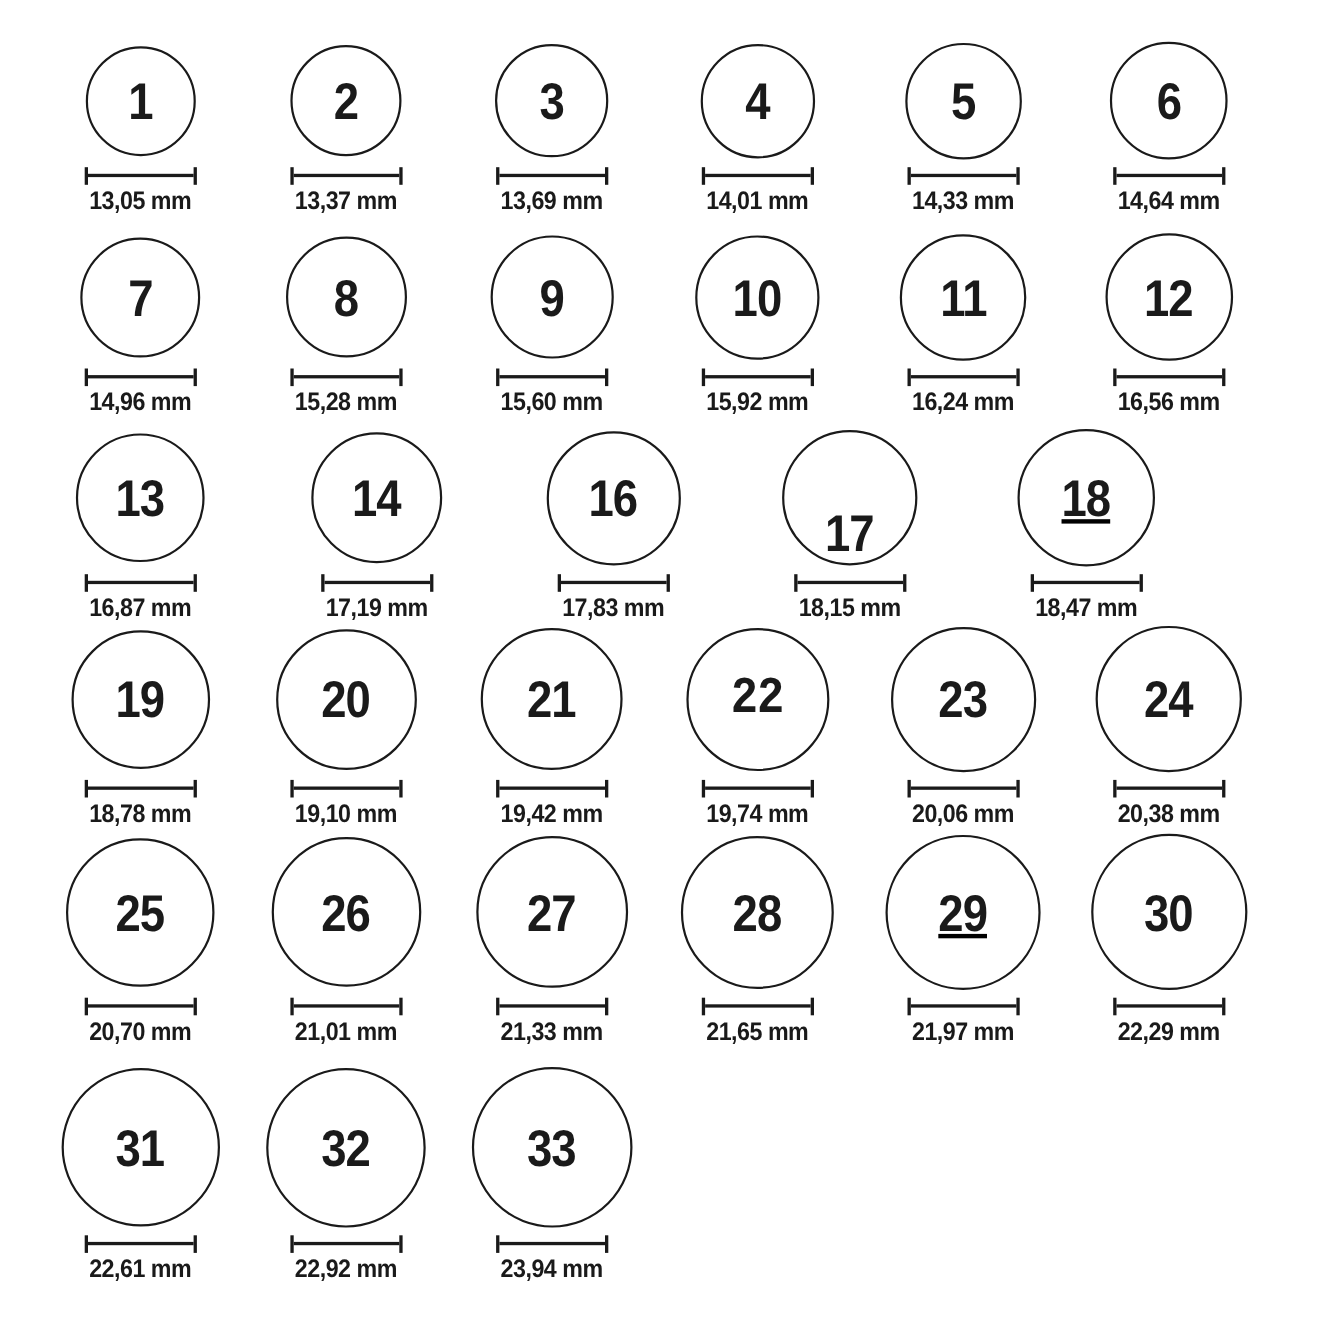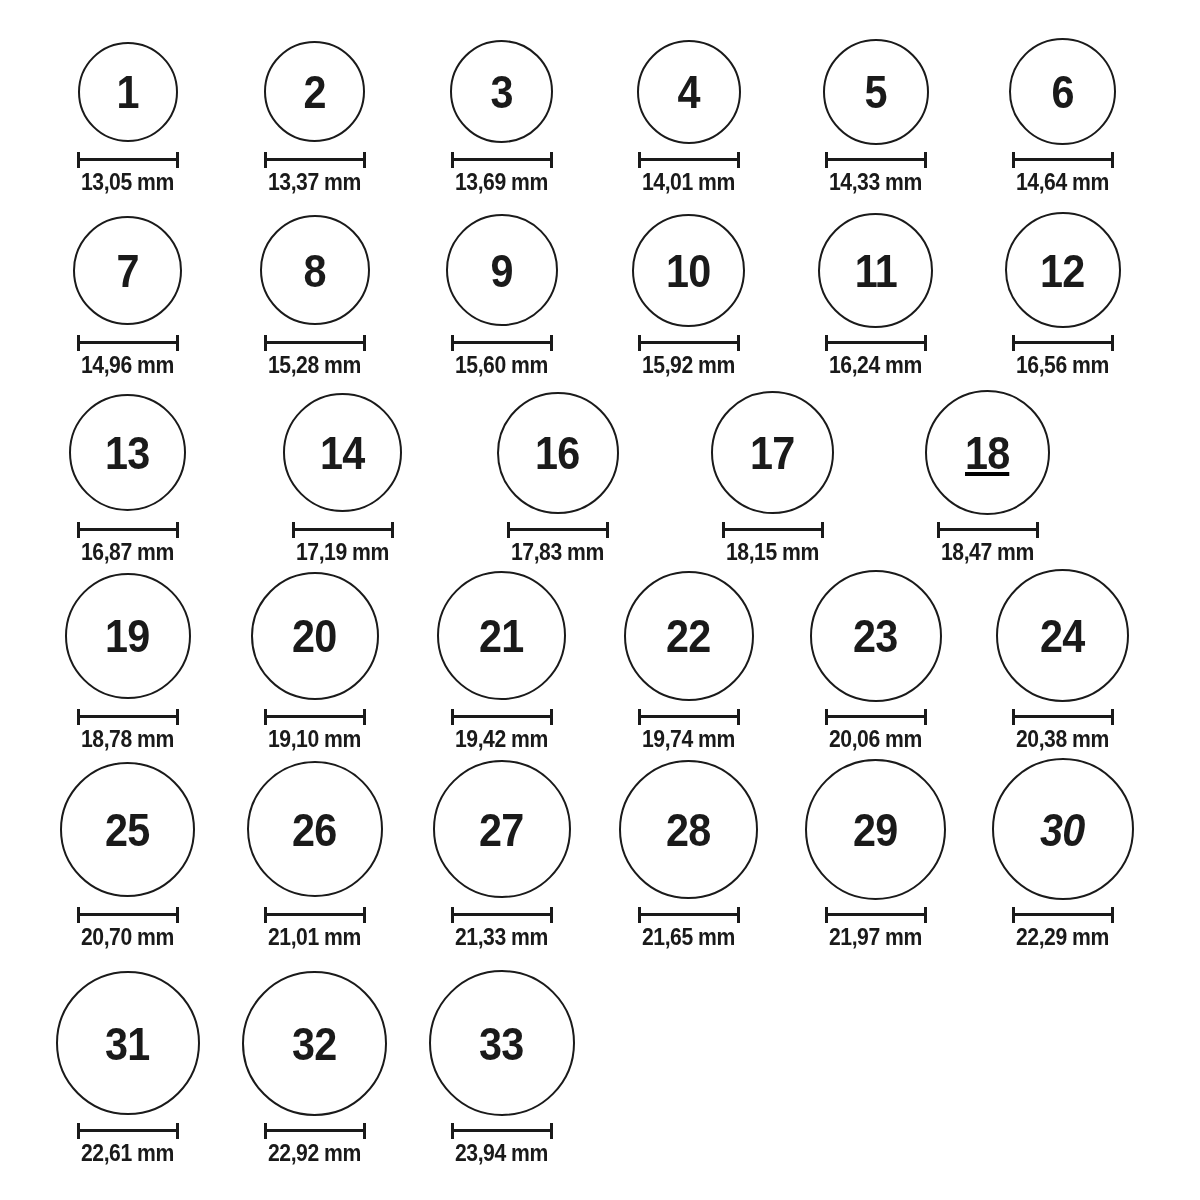--- a/index.html
+++ b/index.html
@@ -209,21 +209,21 @@
         <div class="circle-wrap" style="height: 125px;">
           <div class="circle" style="width: 122px; height: 122px;">
             <span class="num">16</span>
           </div>
         </div>
         <div class="measure"></div>
         <div class="label">17,83 mm</div>
       </div>
       <div class="cell">
         <div class="circle-wrap" style="height: 125px;">
-          <div class="circle" style="width: 123px; height: 123px;">
+          <div class="circle" style="width: 123px; height: 123px; align-items: flex-end;">
             <span class="num">17</span>
           </div>
         </div>
         <div class="measure"></div>
         <div class="label">18,15 mm</div>
       </div>
       <div class="cell">
         <div class="circle-wrap" style="height: 125px;">
           <div class="circle" style="width: 125px; height: 125px; text-decoration: underline;">
             <span class="num">18</span>
@@ -256,21 +256,21 @@
         <div class="circle-wrap" style="height: 133px;">
           <div class="circle" style="width: 129px; height: 129px;">
             <span class="num">21</span>
           </div>
         </div>
         <div class="measure"></div>
         <div class="label">19,42 mm</div>
       </div>
       <div class="cell">
         <div class="circle-wrap" style="height: 133px;">
-          <div class="circle" style="width: 130px; height: 130px;">
+          <div class="circle" style="width: 130px; height: 130px; font-family: Liberation Mono, monospace;">
             <span class="num">22</span>
           </div>
         </div>
         <div class="measure"></div>
         <div class="label">19,74 mm</div>
       </div>
       <div class="cell">
         <div class="circle-wrap" style="height: 133px;">
           <div class="circle" style="width: 132px; height: 132px;">
             <span class="num">23</span>
@@ -321,29 +321,29 @@
         <div class="circle-wrap" style="height: 142px;">
           <div class="circle" style="width: 139px; height: 139px;">
             <span class="num">28</span>
           </div>
         </div>
         <div class="measure"></div>
         <div class="label">21,65 mm</div>
       </div>
       <div class="cell">
         <div class="circle-wrap" style="height: 142px;">
-          <div class="circle" style="width: 141px; height: 141px;">
+          <div class="circle" style="width: 141px; height: 141px; text-decoration: underline;">
             <span class="num">29</span>
           </div>
         </div>
         <div class="measure"></div>
         <div class="label">21,97 mm</div>
       </div>
       <div class="cell">
-        <div class="circle-wrap" style="height: 142px; font-style: italic;">
+        <div class="circle-wrap" style="height: 142px;">
           <div class="circle" style="width: 142px; height: 142px;">
             <span class="num">30</span>
           </div>
         </div>
         <div class="measure"></div>
         <div class="label">22,29 mm</div>
       </div>
     </div>
     <div class="row" style="top: 970px;">
       <div class="cell">

